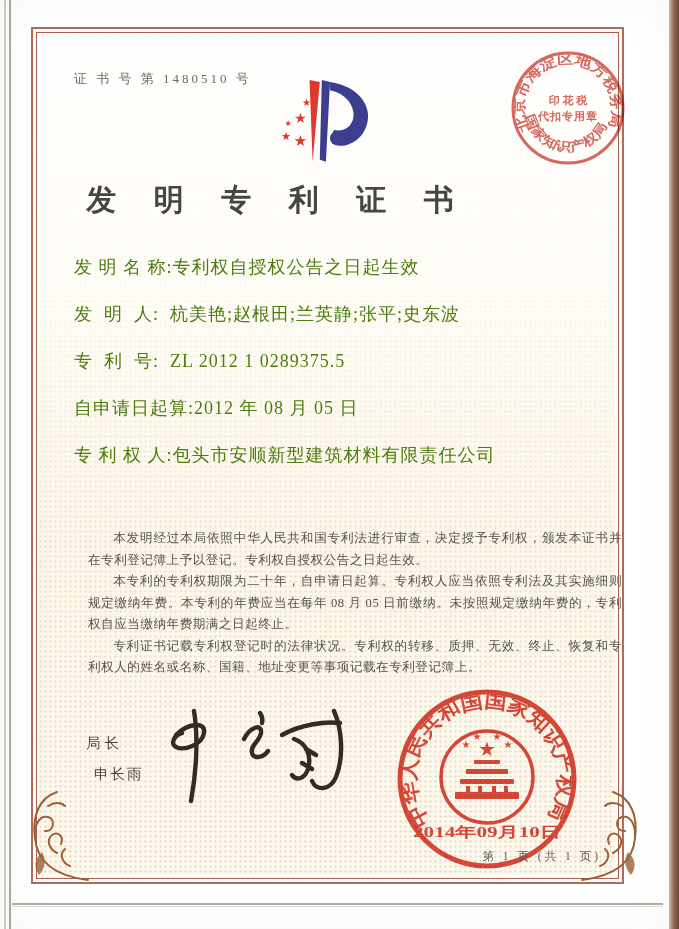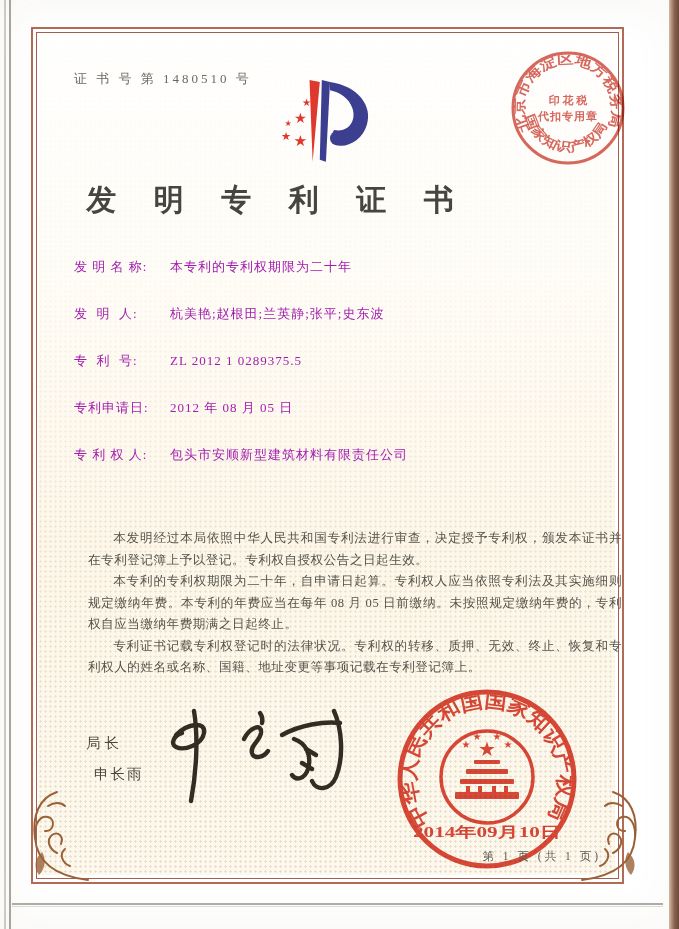--- a/index.html
+++ b/index.html
@@ -31,21 +31,21 @@
   .flourish{width:66px;height:94px;}
   .fl-left{left:26px;top:790px;}
   .fl-right{left:578px;top:790px;transform:scaleX(-1);}
 
   .cert-no{left:74px;top:70px;font-size:13px;letter-spacing:3px;color:#6b6a60;}
   .logo{left:278px;top:80px;width:104px;height:92px;}
 
   .title{left:36px;top:180px;width:468px;text-align:center;
     font-size:30px;font-weight:600;letter-spacing:15px;color:#46453f;text-indent:15px;}
 
-  .fields{left:74px;top:257px;width:500px;font-size:13px;color:#a21caf;}
+  .fields{left:74px;top:257px;width:500px;font-size:18px;color:#4d7c0f;}
   .field-row{margin-bottom:27px;line-height:20px;display:flex;}
   .field-label{white-space:pre;min-width:96px;letter-spacing:1px;}
   .field-value{letter-spacing:1px;}
 
   .body-text{left:72px;top:528px;width:534px;font-size:12.6px;line-height:21.5px;
     color:#55544b;text-align:justify;margin-left:16px;}
   .body-text p{margin:0;text-indent:2em;letter-spacing:0.5px;}
 
   .sig-title{left:86px;top:734px;font-size:14.5px;letter-spacing:4px;color:#4e463c;}
   .sig-name{left:86px;top:765px;font-size:14.5px;letter-spacing:2px;color:#4e463c;margin-left:8px;}
@@ -104,32 +104,32 @@
     <text x="7" y="59" font-size="11">★</text>
     <text x="21" y="65" font-size="15">★</text>
   </g>
 </svg>
 
 <div class="abs title">发 明 专 利 证 书</div>
 
 <div class="abs fields">
   <div class="field-row">
     <span class="field-label">发 明 名 称:</span>
-    <span class="field-value">本专利的专利权期限为二十年</span>
+    <span class="field-value">专利权自授权公告之日起生效</span>
   </div>
   <div class="field-row">
     <span class="field-label">发  明  人:</span>
     <span class="field-value">杭美艳;赵根田;兰英静;张平;史东波</span>
   </div>
   <div class="field-row">
     <span class="field-label">专  利  号:</span>
     <span class="field-value">ZL 2012 1 0289375.5</span>
   </div>
   <div class="field-row">
-    <span class="field-label">专利申请日:</span>
+    <span class="field-label">自申请日起算:</span>
     <span class="field-value">2012 年 08 月 05 日</span>
   </div>
   <div class="field-row">
     <span class="field-label">专 利 权 人:</span>
     <span class="field-value">包头市安顺新型建筑材料有限责任公司</span>
   </div>
 </div>
 
 <div class="abs body-text">
   <p>本发明经过本局依照中华人民共和国专利法进行审查，决定授予专利权，颁发本证书并在专利登记簿上予以登记。专利权自授权公告之日起生效。</p>

